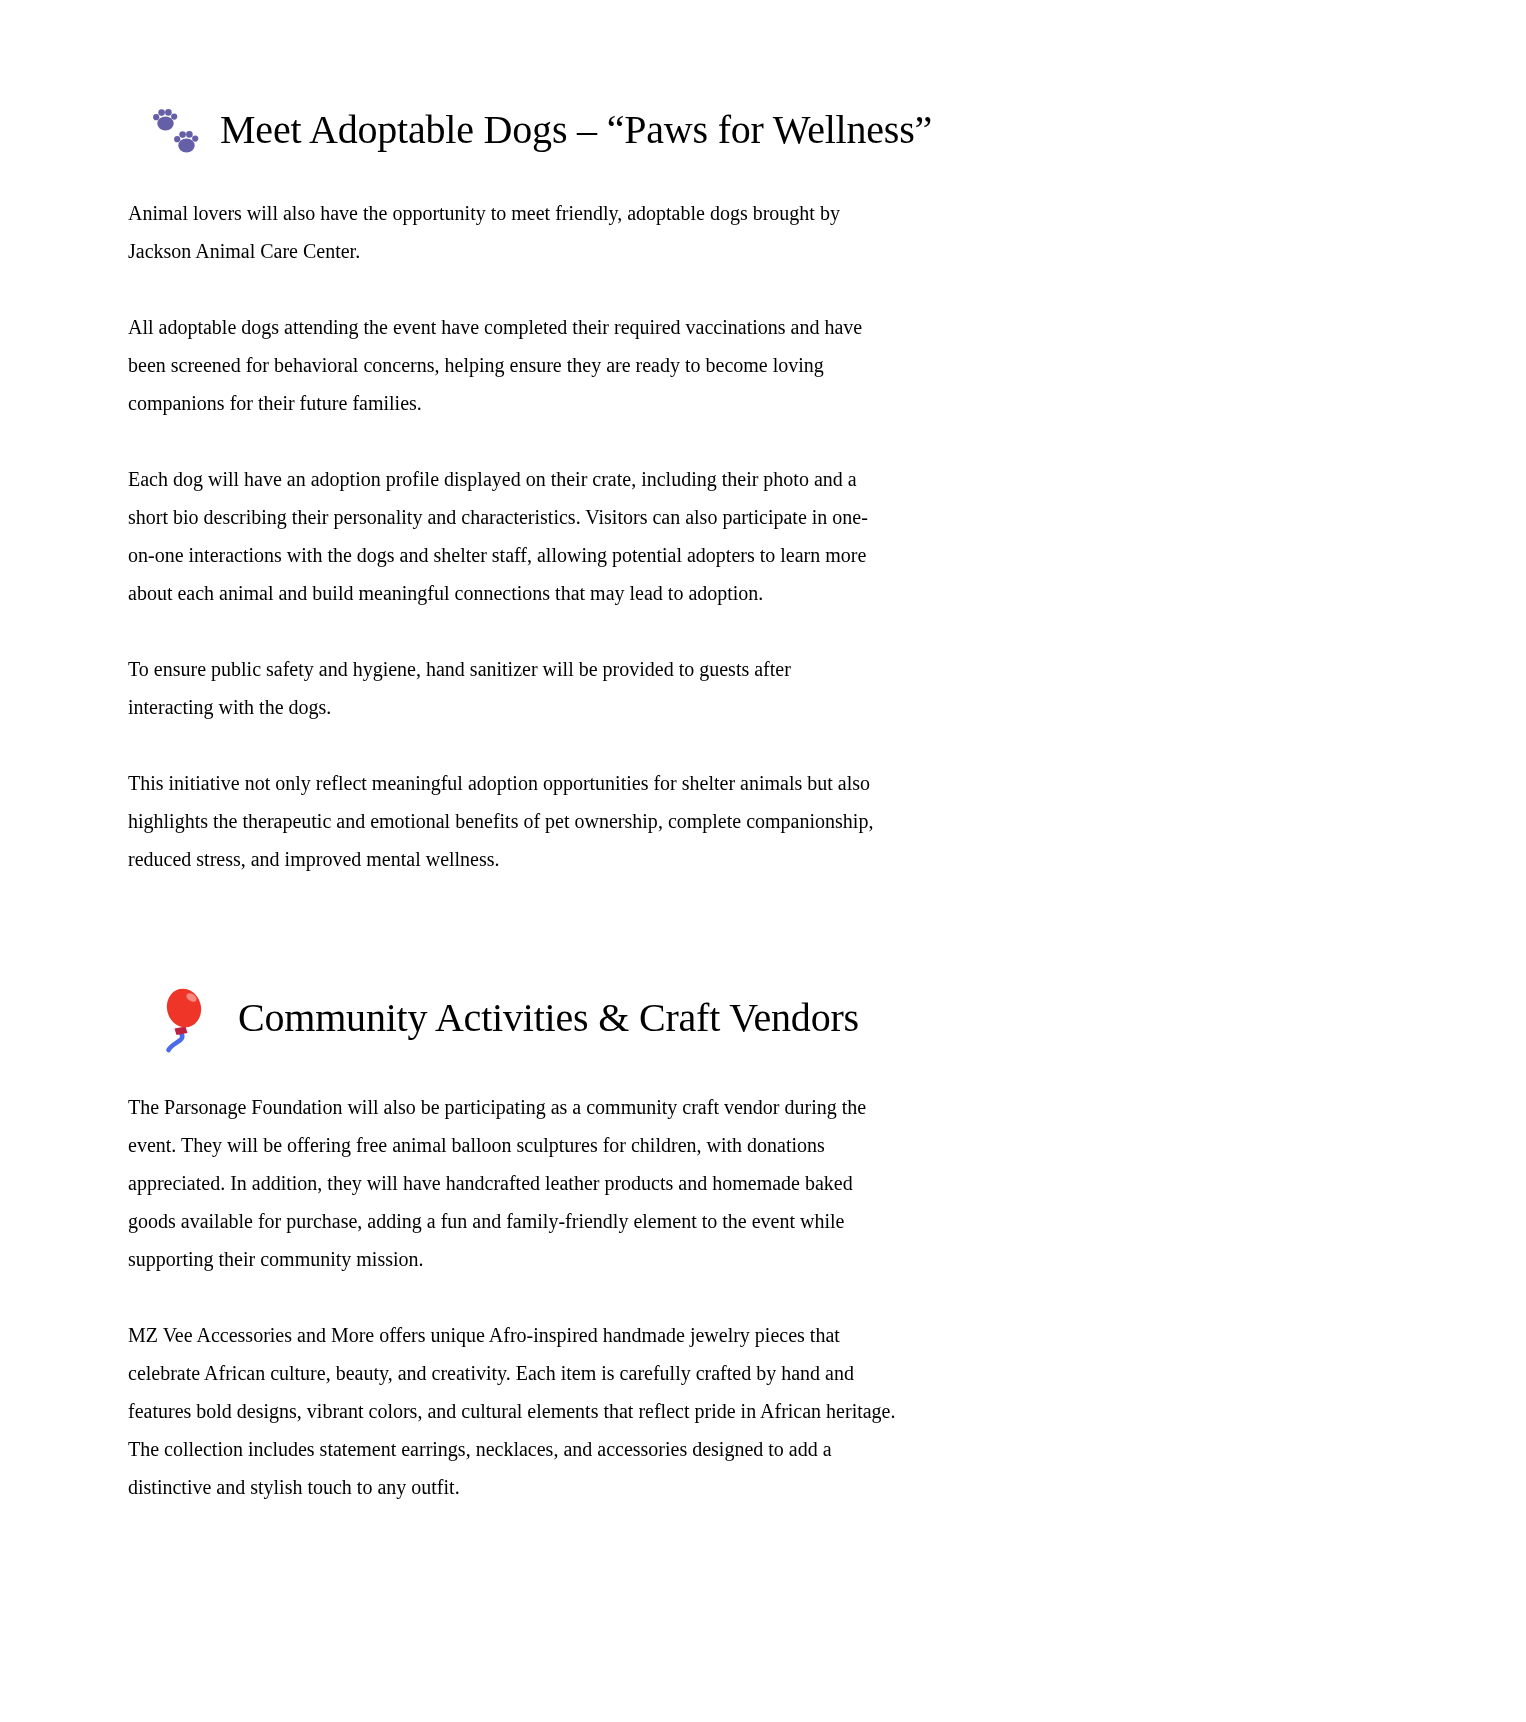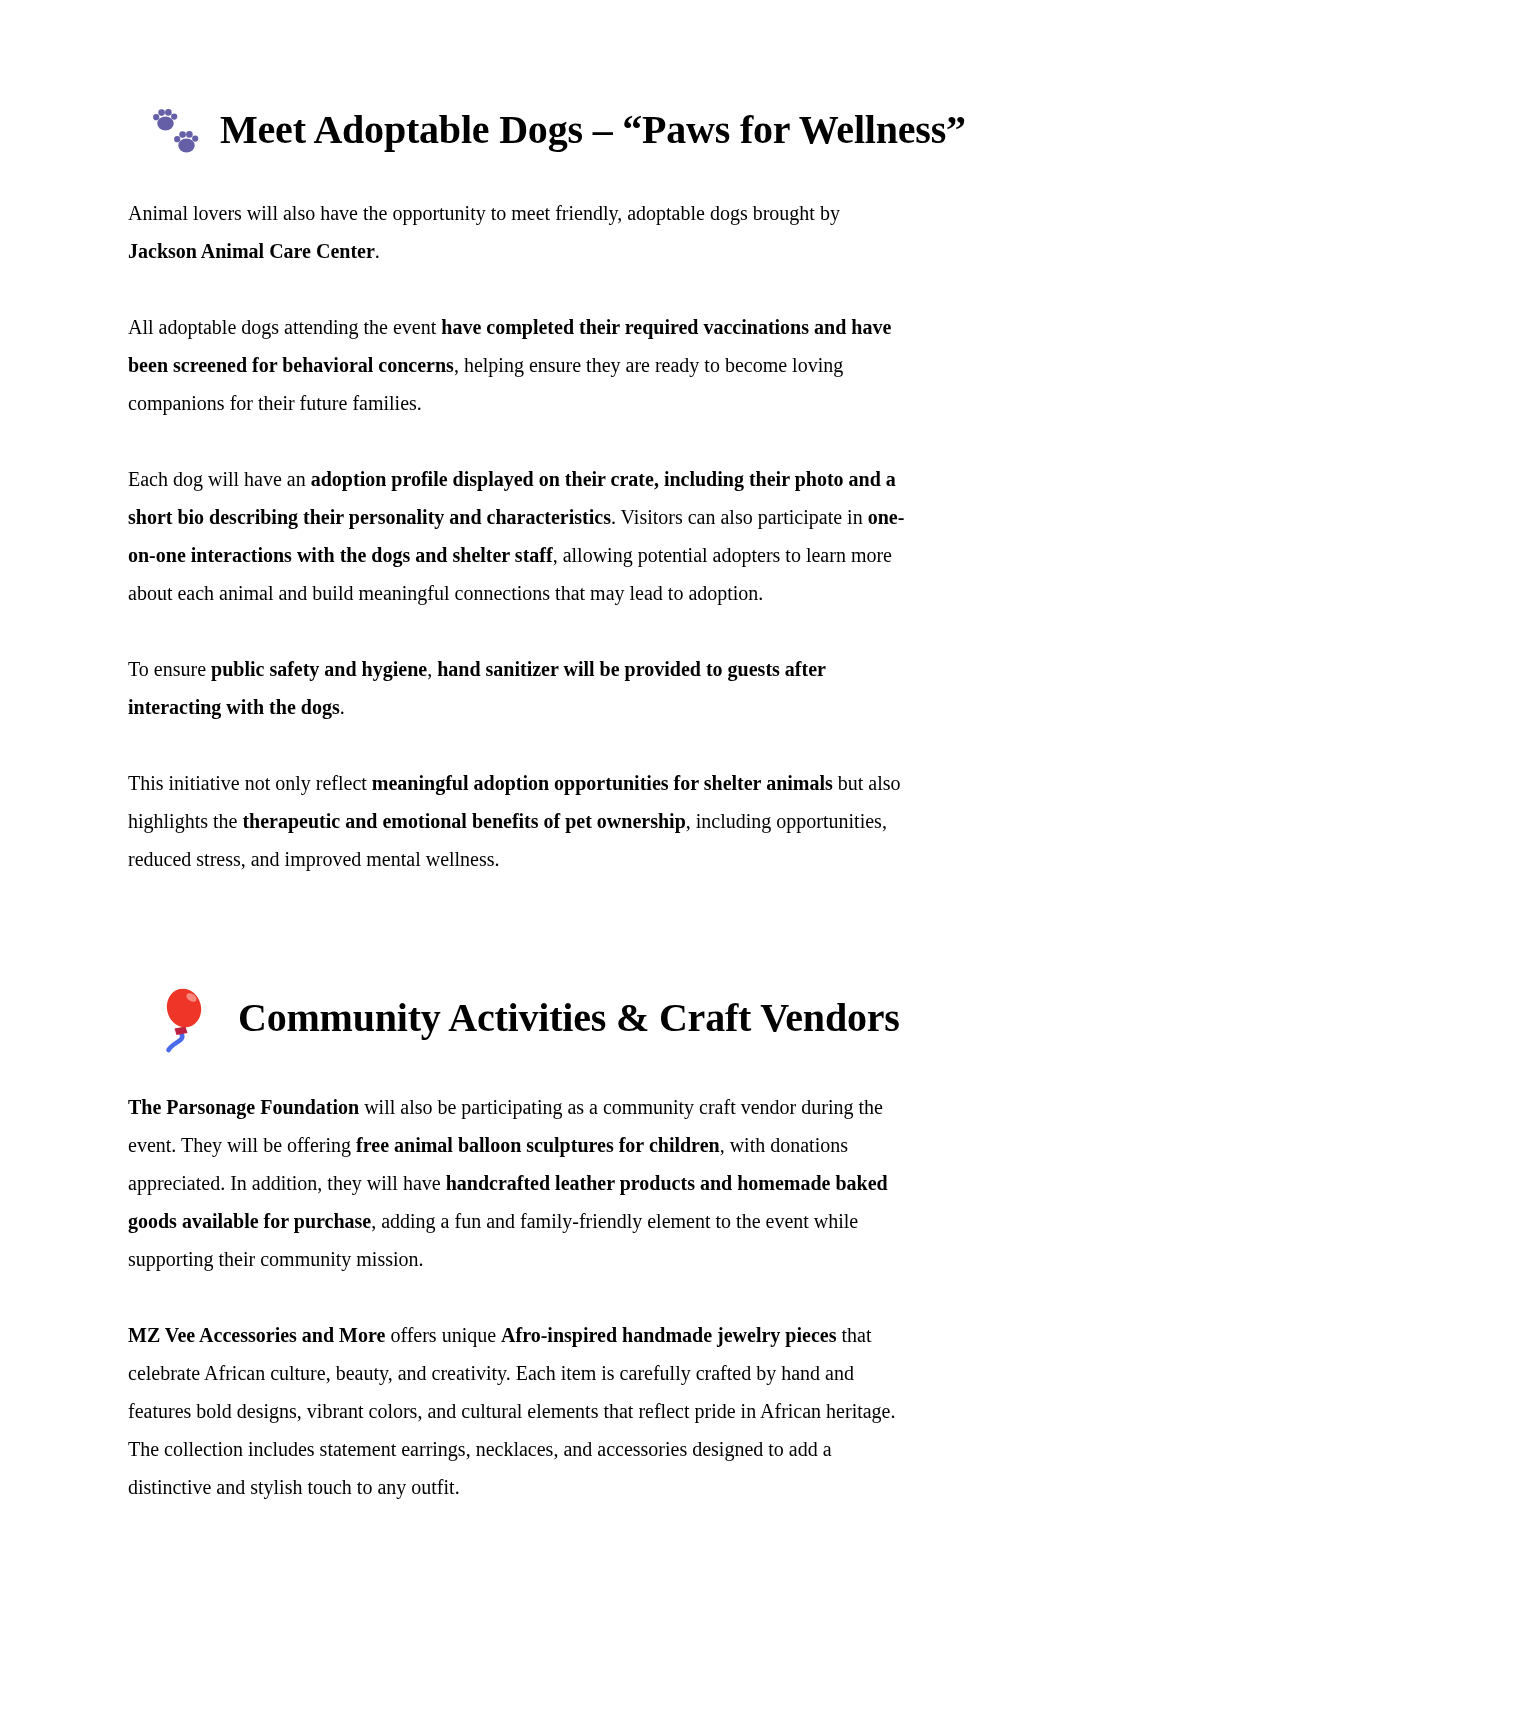--- a/index.html
+++ b/index.html
@@ -16,42 +16,42 @@
     width: 1526px;
     height: 1722px;
     padding: 104px 88px 0 128px;
   }
   .heading {
     display: flex;
     align-items: center;
     gap: 18px;
     margin: 0 0 38px 22px;
     font-size: 40px;
-    font-weight: 700;
+    font-weight: 400;
     line-height: 52px;
     letter-spacing: -0.2px;
   }
   .heading .h-icon {
     flex: 0 0 auto;
     display: inline-flex;
     align-items: center;
   }
   .heading--balloon {
     margin-top: 104px;   
     margin-bottom: 34px;
     margin-left: 32px;
     gap: 32px;
   }
   .para {
     font-size: 20px;
     line-height: 38px;
     margin: 0 0 38px 0;
     max-width: 1315px;
   }
-  .para b { font-weight: 700; }
+  .para b { font-weight: 400; }
 </style>
 </head>
 <body>
 
 <main class="page">
 
   <section>
     <h1 class="heading">
       <span class="h-icon">
         <svg width="52" height="52" viewBox="0 0 52 52" aria-hidden="true">
@@ -69,21 +69,21 @@
           </g>
         </svg>
       </span>
       <span>Meet Adoptable Dogs – “Paws for Wellness”</span>
     </h1>
 
     <p class="para"><span>Animal lovers will also have the opportunity to meet friendly, adoptable dogs brought by</span><br><b>Jackson Animal Care Center</b><span>.</span></p>
     <p class="para"><span>All adoptable dogs attending the event </span><b>have completed their required vaccinations and have</b><br><b>been screened for behavioral concerns</b><span>, helping ensure they are ready to become loving</span><br><span>companions for their future families.</span></p>
     <p class="para"><span>Each dog will have an </span><b>adoption profile displayed on their crate, including their photo and a</b><br><b>short bio describing their personality and characteristics</b><span>. Visitors can also participate in </span><b>one-</b><br><b>on-one interactions with the dogs and shelter staff</b><span>, allowing potential adopters to learn more</span><br><span>about each animal and build meaningful connections that may lead to adoption.</span></p>
     <p class="para"><span>To ensure </span><b>public safety and hygiene</b><span>, </span><b>hand sanitizer will be provided to guests after</b><br><b>interacting with the dogs</b><span>.</span></p>
-    <p class="para"><span>This initiative not only reflect </span><b>meaningful adoption opportunities for shelter animals</b><span> but also</span><br><span>highlights the </span><b>therapeutic and emotional benefits of pet ownership</b><span>, including opportunities,</span><br><span>reduced stress, and improved mental wellness.</span></p>
+    <p class="para"><span>This initiative not only reflect </span><b>meaningful adoption opportunities for shelter animals</b><span> but also</span><br><span>highlights the </span><b>therapeutic and emotional benefits of pet ownership</b><span>, complete companionship,</span><br><span>reduced stress, and improved mental wellness.</span></p>
   </section>
 
   <section>
     <h1 class="heading heading--balloon">
       <span class="h-icon">
         <svg width="46" height="72" viewBox="0 0 46 72" aria-hidden="true">
           <path d="M21.5 52 C 25.5 59, 13 60, 8.5 68" fill="none" stroke-width="4.6" stroke-linecap="round" stroke="#4A6BEA"></path>
           <path d="M14.5 46.5 L25.5 44.5 L27.5 51 L16.5 53 Z" fill="#BE2040"></path>
           <ellipse cx="24" cy="26" rx="17" ry="19.5" transform="rotate(-14 24 26)" fill="#EE3528"></ellipse>
           <ellipse cx="31.5" cy="15.5" rx="5.6" ry="3.6" transform="rotate(32 31.5 15.5)" fill="#F9897E"></ellipse>

